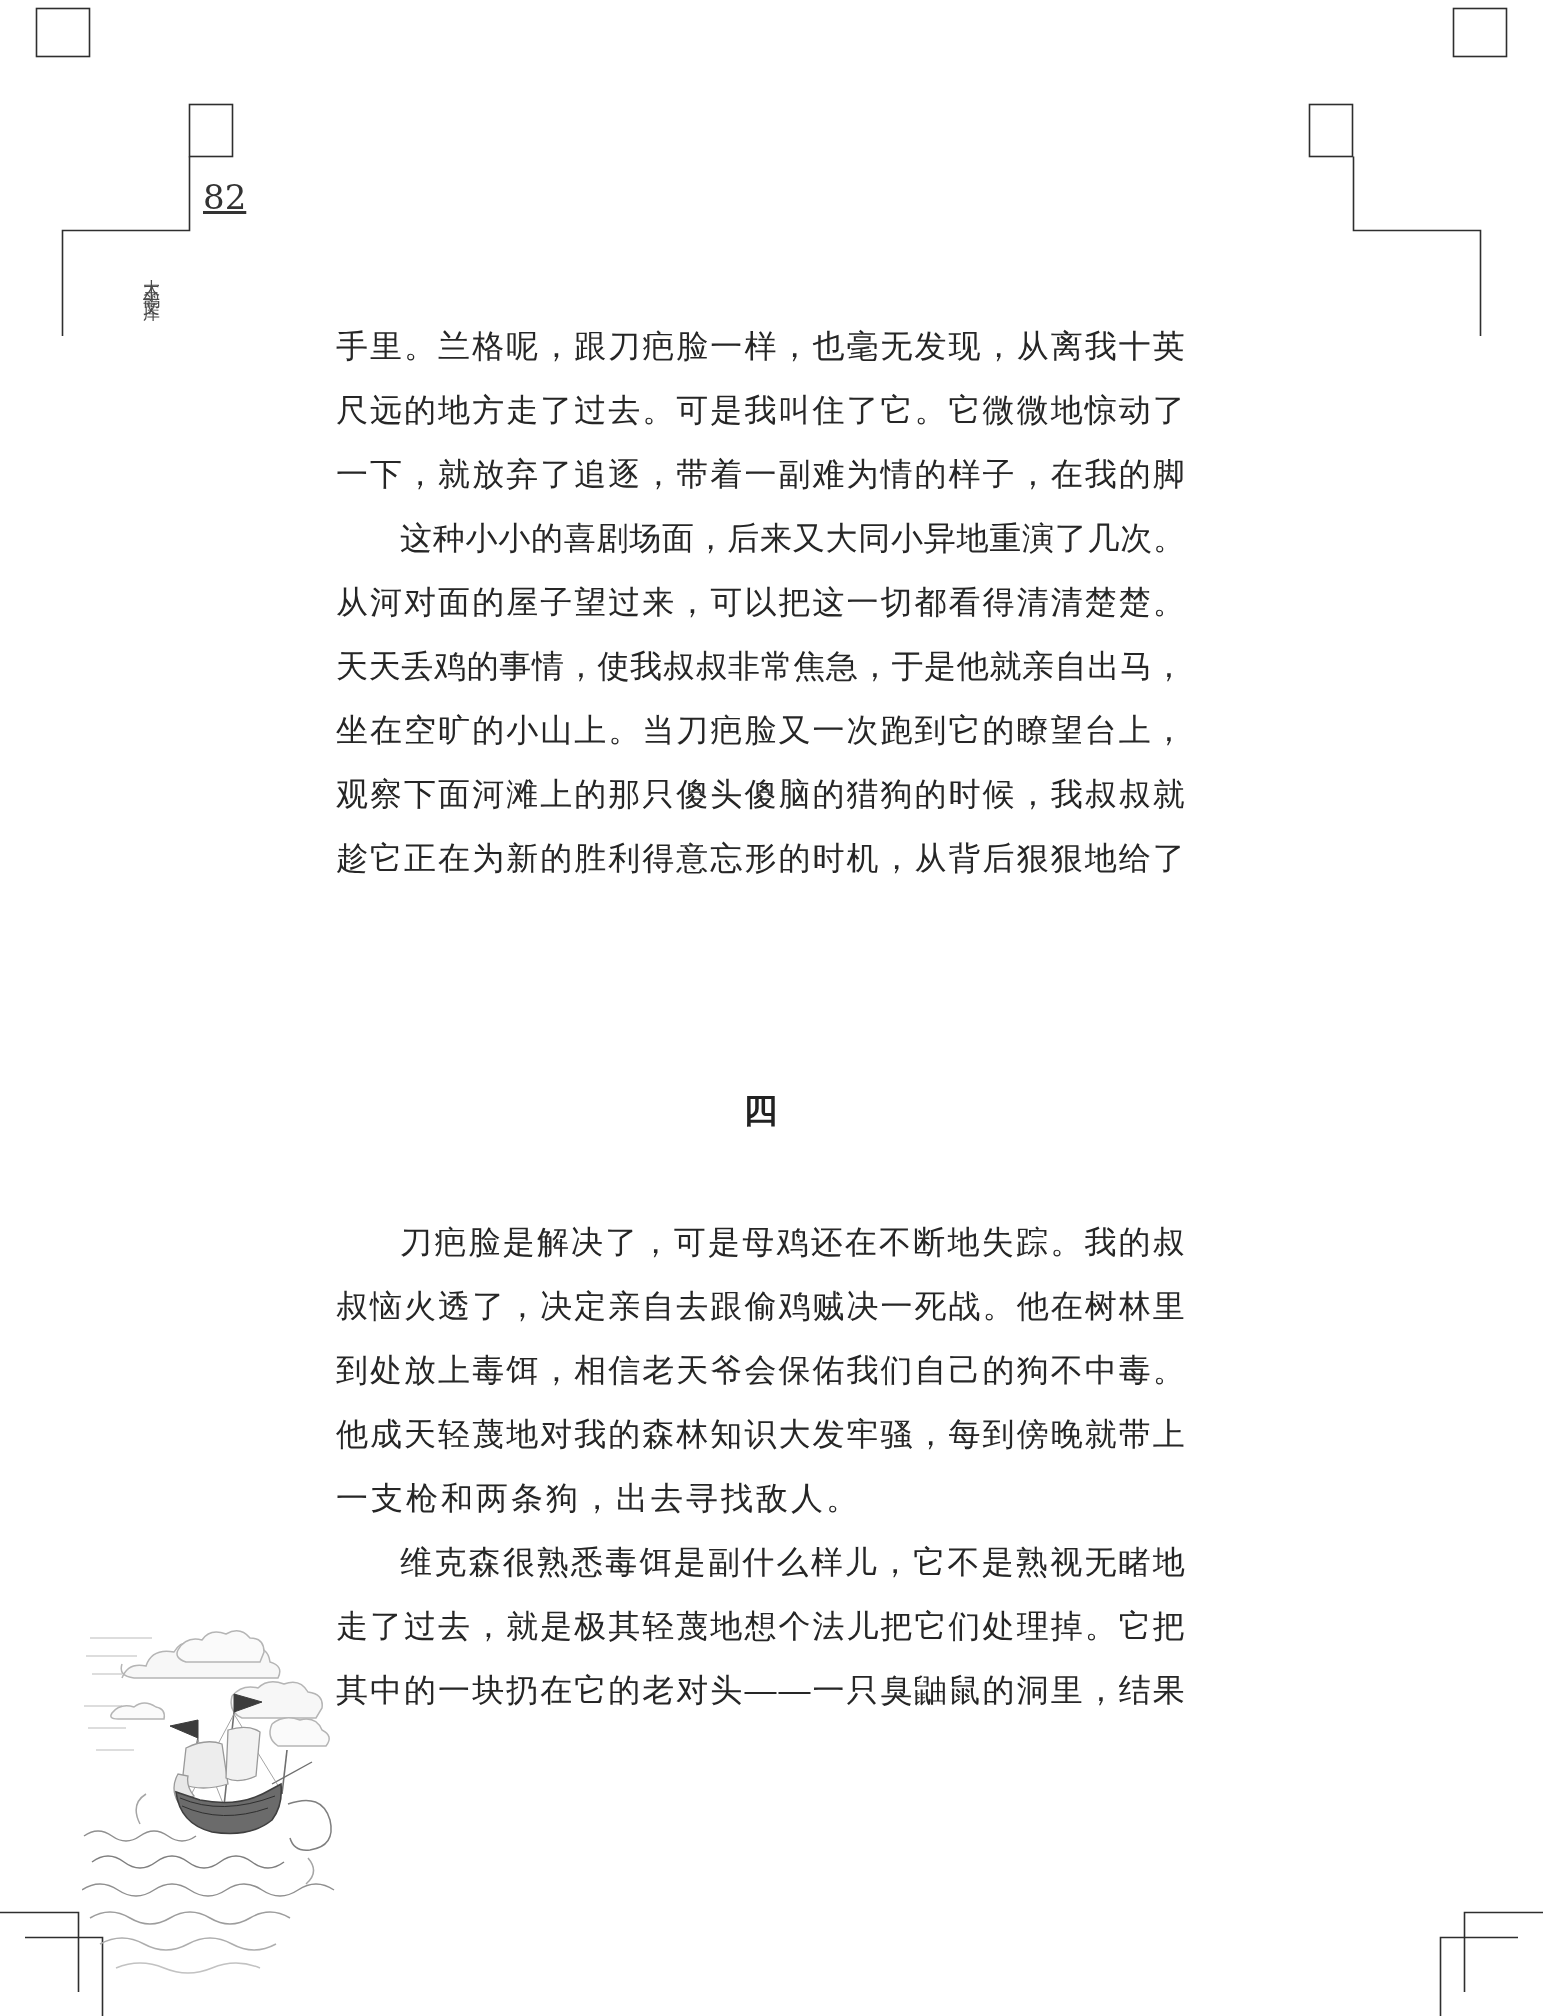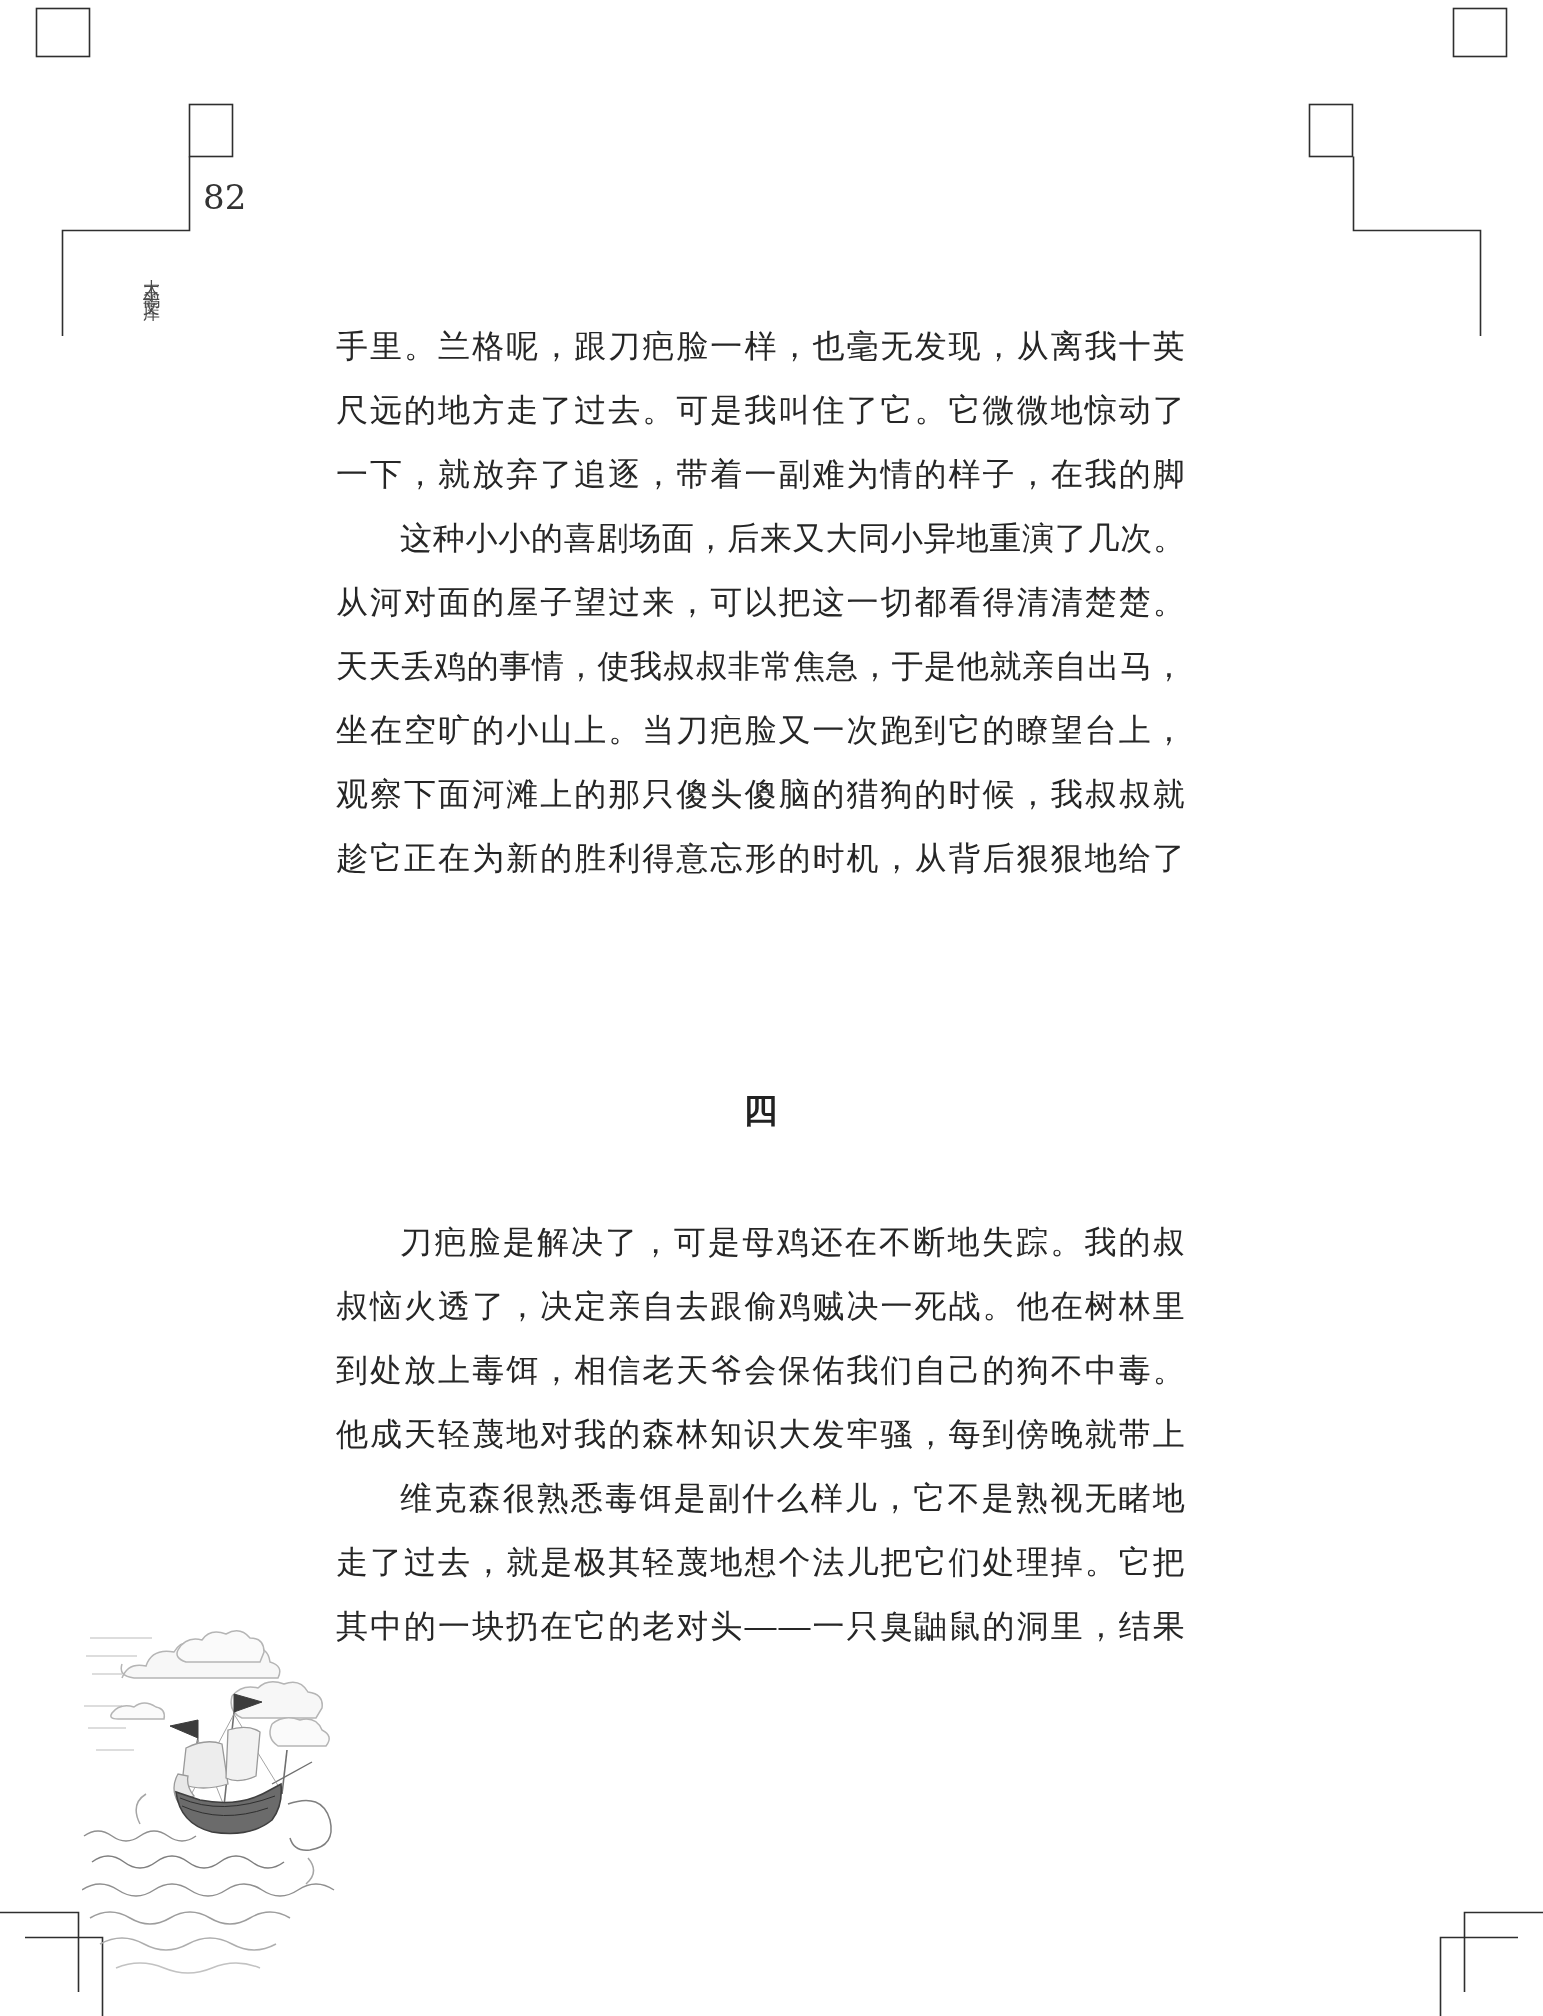--- a/index.html
+++ b/index.html
@@ -7,21 +7,21 @@
     position:relative;
     width:1543px;height:2016px;
     background:#ffffff;
     font-family:"Liberation Sans",sans-serif;
     overflow:hidden;
   }
   .corner-marks{position:absolute;left:0;top:0;width:1543px;height:2016px;}
   .page-number{
     position:absolute;left:203px;top:180px;
     font-family:"DejaVu Serif","Liberation Serif",serif;
-    font-size:34px;line-height:1;color:#333333;
+    font-size:34px;line-height:1;color:#333333;text-decoration:underline;
   }
   .series-title{
     position:absolute;left:140px;top:266px;
     writing-mode:vertical-rl;text-orientation:upright;
     font-size:17px;letter-spacing:6px;color:#4a4a4a;
   }
   .text-col{
     position:absolute;left:336px;width:849px;
     color:#262626;font-size:32px;
   }
@@ -412,20 +412,21 @@
         <span>骚</span>
         <span>，</span>
         <span>每</span>
         <span>到</span>
         <span>傍</span>
         <span>晚</span>
         <span>就</span>
         <span>带</span>
         <span>上</span>
       </div>
+    <div class="line short">一支枪和两条狗，出去寻找敌人。</div>
     <div class="line jline indent">
         <span>维</span>
         <span>克</span>
         <span>森</span>
         <span>很</span>
         <span>熟</span>
         <span>悉</span>
         <span>毒</span>
         <span>饵</span>
         <span>是</span>

